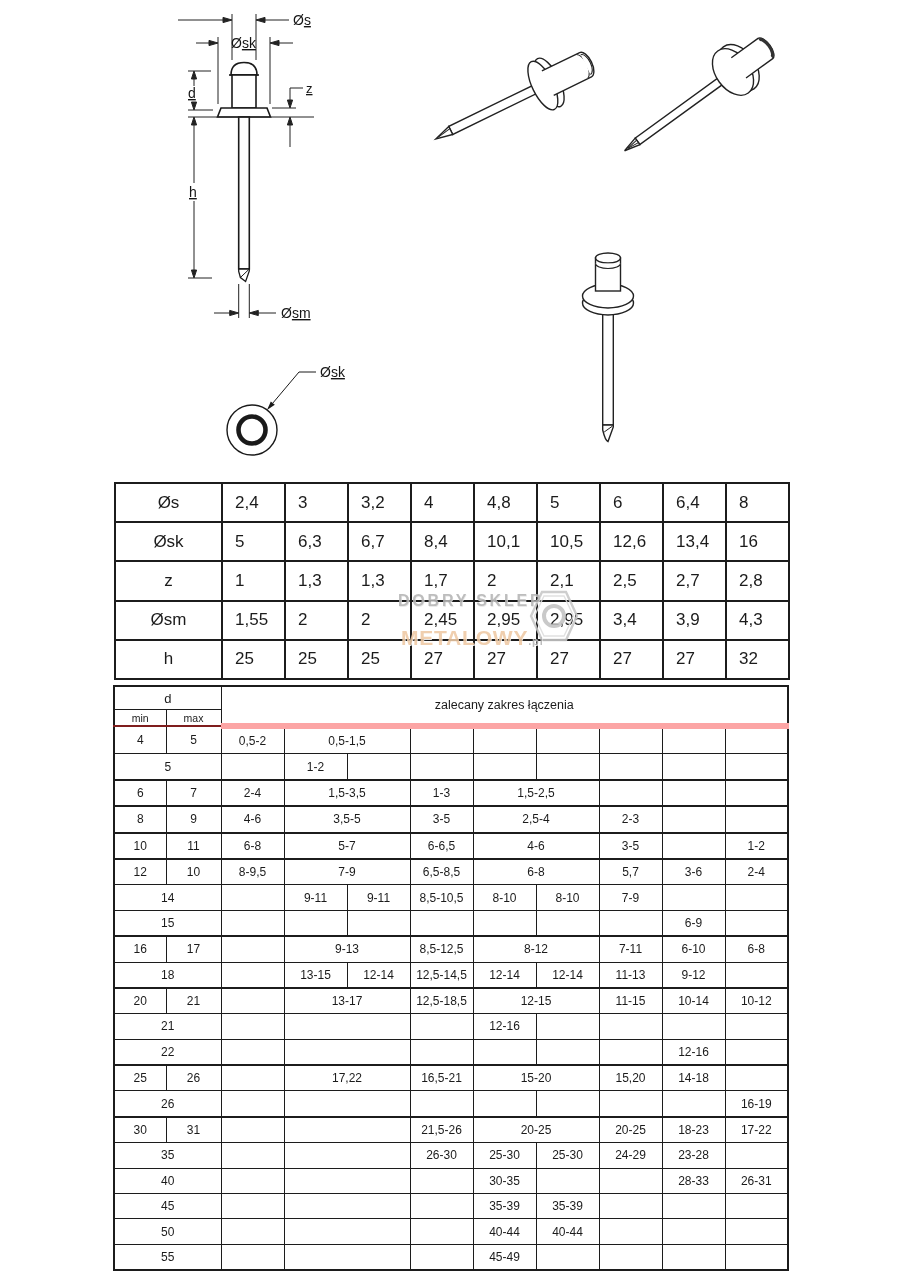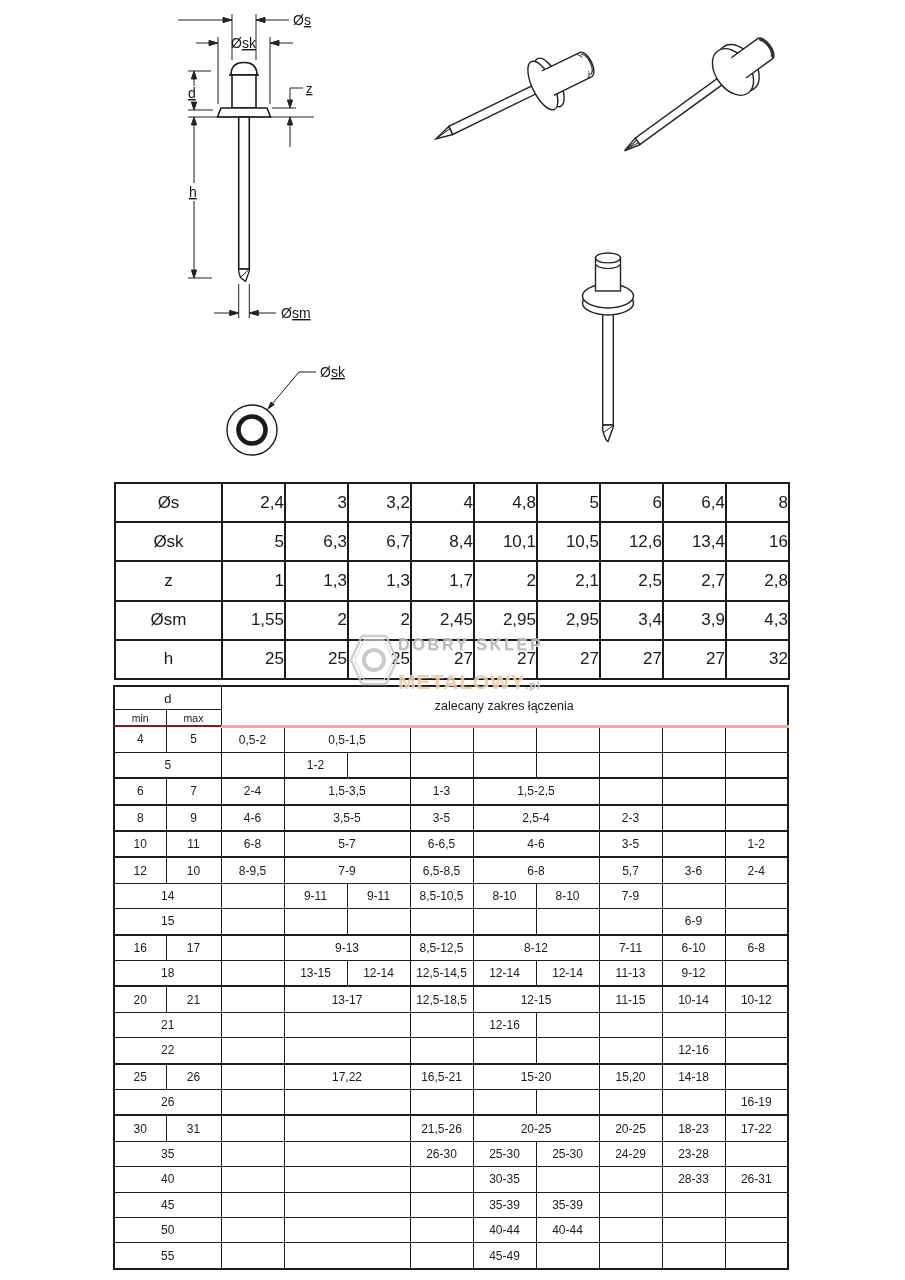--- a/index.html
+++ b/index.html
@@ -10,37 +10,37 @@
   .abs { position:absolute; }
   svg text { font-family:"Liberation Sans", sans-serif; fill:#151515; }
   .u { text-decoration:underline; }
 
   
   #tbl1 { position:absolute; left:114px; top:482px; border-collapse:collapse;
           table-layout:fixed; border:2px solid #1c1c1c; }
   #tbl1 th, #tbl1 td { border:2px solid #1c1c1c; height:37.2px; font-size:17px;
           font-weight:400; padding:0; vertical-align:middle; background:transparent; }
   #tbl1 th { text-align:center; }
-  #tbl1 td { text-align:right; padding-left:12px; }
+  #tbl1 td { text-align:left; padding-left:12px; }
 
   
   #tbl2 { position:absolute; left:113px; top:685px; border-collapse:collapse;
           table-layout:fixed; border:2px solid #1c1c1c; }
   #tbl2 th, #tbl2 td { border:1px solid #1c1c1c; font-weight:400; padding:0;
           text-align:center; vertical-align:middle; }
   #tbl2 thead th { font-weight:400; }
   #tbl2 .hrow1 th { height:22px; font-size:13px; }
   #tbl2 .hrow2 th { height:15px; font-size:10.5px; border-bottom:2px solid #7f1d1d; }
-  #tbl2 th.range-head { border-bottom:3px solid #fca5a5; font-size:12.5px; }
+  #tbl2 th.range-head { border-bottom:6px solid #fca5a5; font-size:12.5px; }
   #tbl2 tbody td { height:24.4px; font-size:12px; }
   #tbl2 tbody tr.pair td { border-top-width:2px; }
 
   
-  #watermark { position:absolute; left:348px; top:634px; width:230px; height:52px;
-          opacity:0.88; pointer-events:none; }
+  #watermark { position:absolute; left:348px; top:590px; width:230px; height:52px;
+          opacity:0.88; pointer-events:none;text-align:right; }
   #wm-text { position:absolute; left:50px; top:3px; line-height:1; white-space:nowrap; }
   #wm-line1 { font-size:16px; font-weight:700; letter-spacing:2.8px; color:#b5b5b5;
           text-shadow:0.5px 0.5px 0 #e8e8e8; }
   #wm-line2 { font-size:21px; font-weight:700; letter-spacing:0.8px; margin-top:18px;
           text-shadow:0.5px 0.5px 0 #ffffff; }
   #wm-suffix { font-size:11px; font-weight:700; color:#b5b5b5; }
 </style>
 </head>
 <body>
 

